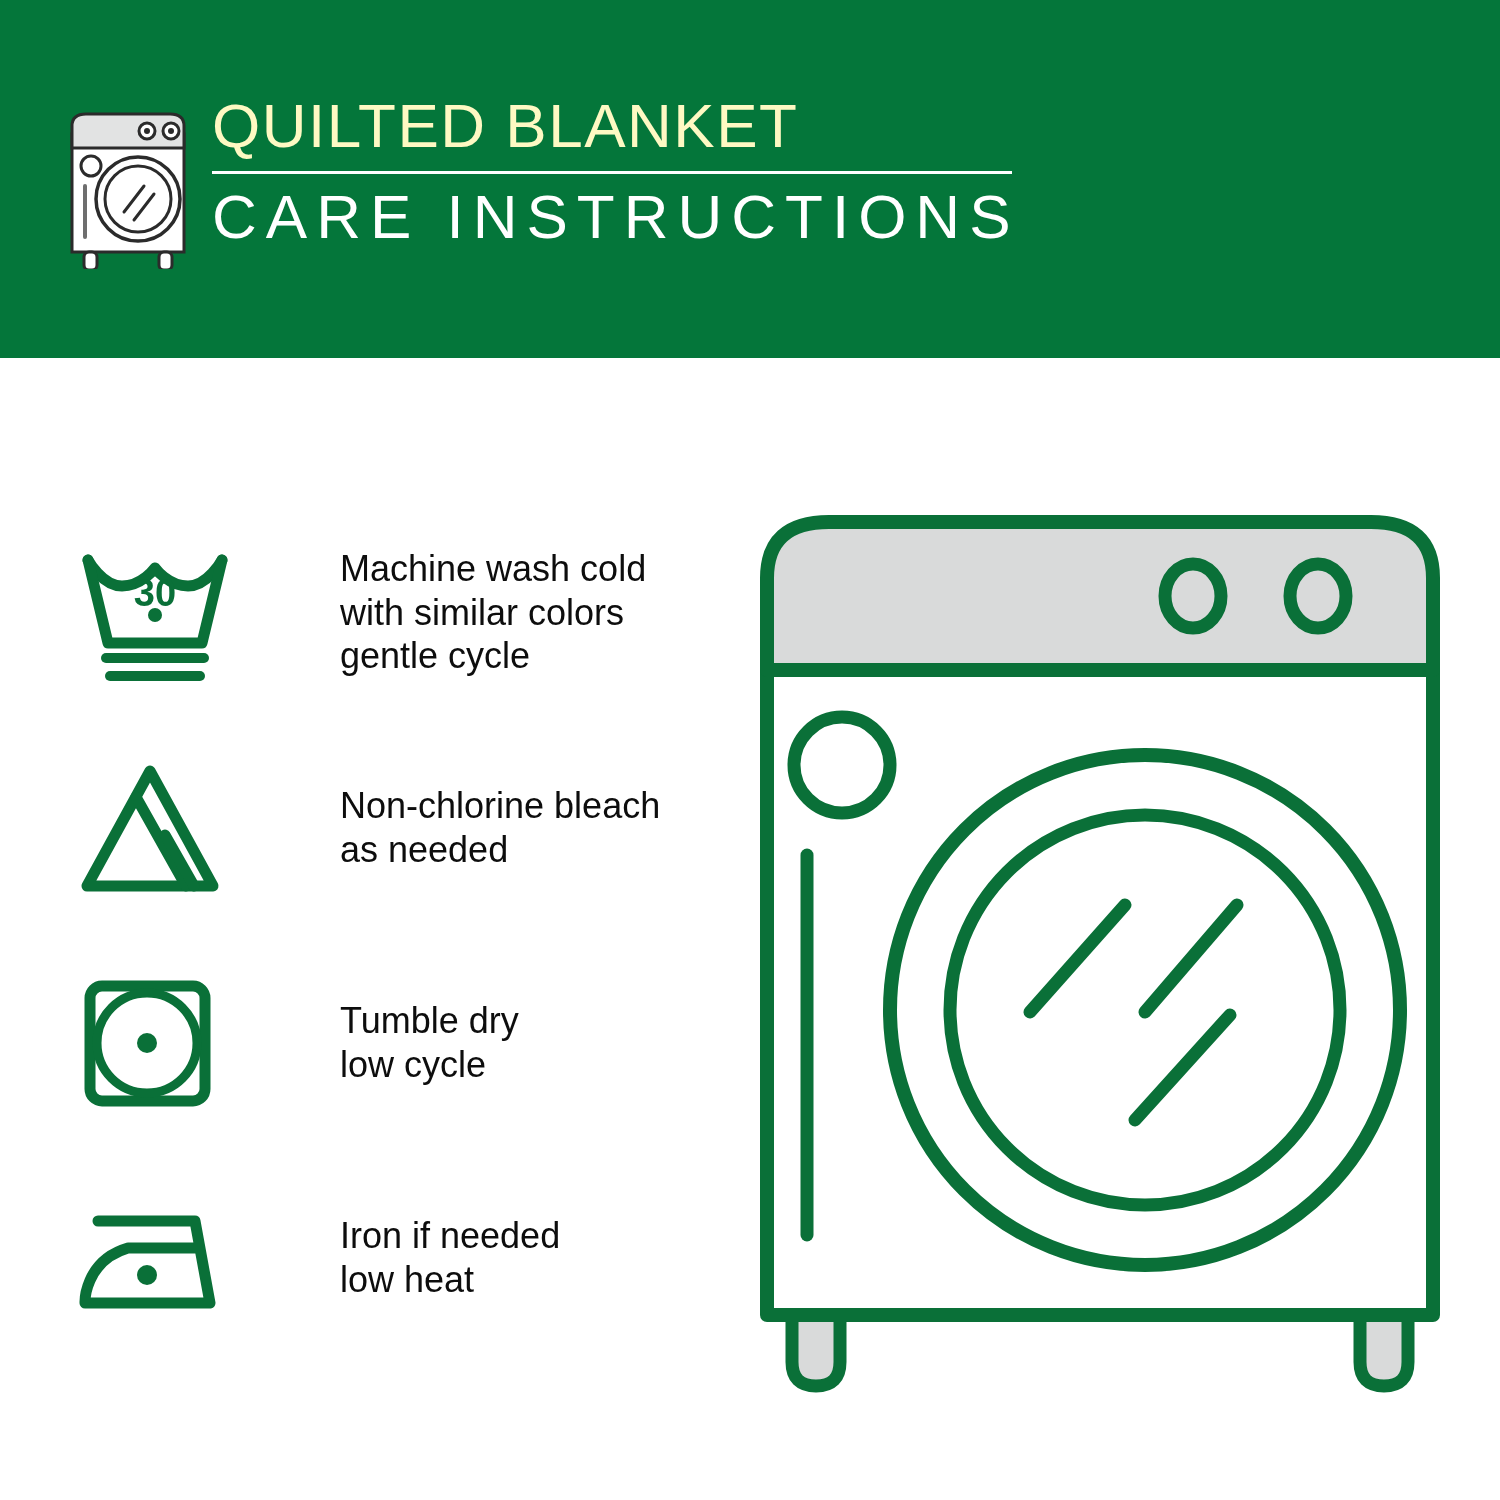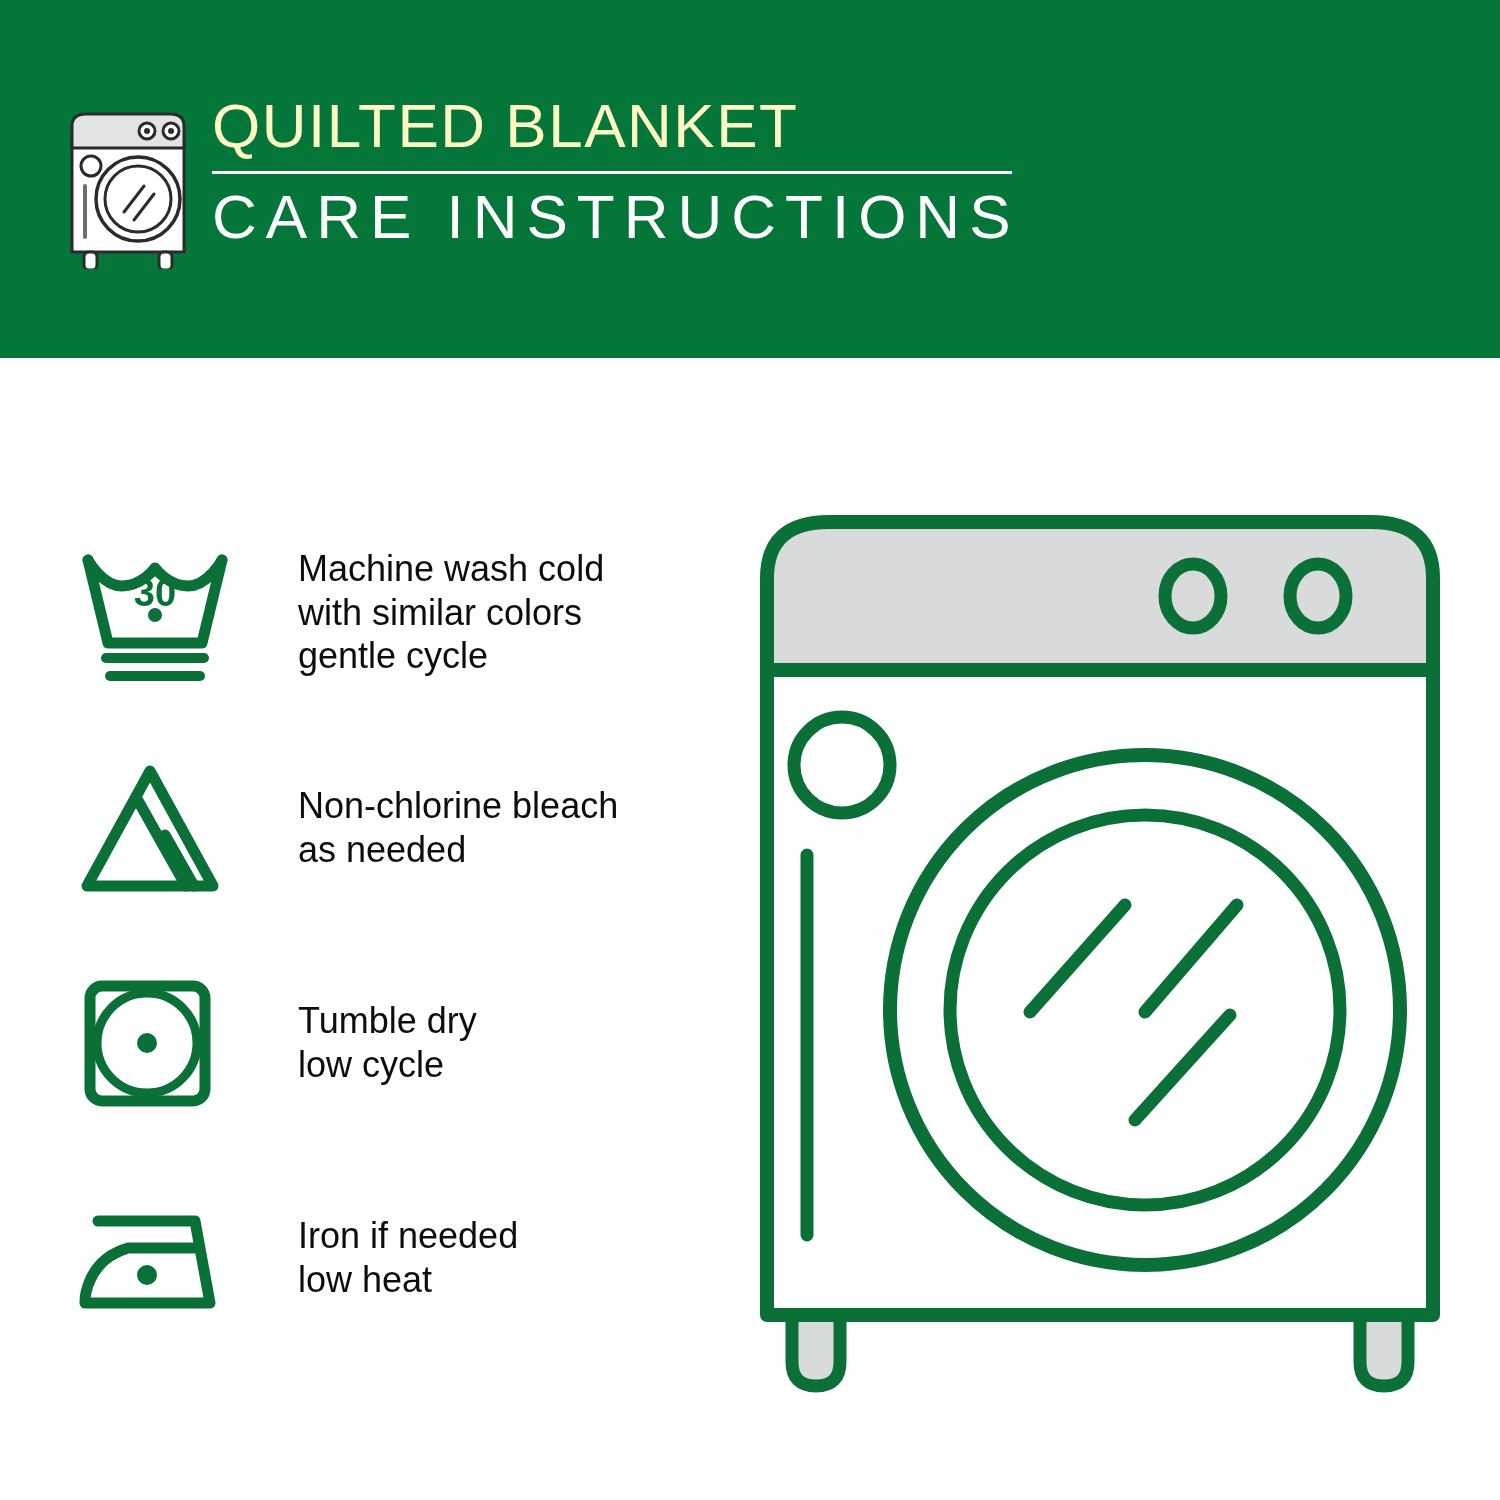--- a/index.html
+++ b/index.html
@@ -62,21 +62,21 @@
     height:215px;
   }
   .care-symbol{
     width:170px;
     flex:0 0 170px;
     display:flex;
     align-items:center;
     justify-content:flex-end;
   }
   .care-text{
-    margin-left:58px;
+    margin-left:100px;
     color:#0d0d0d;
     font-size:36px;
     line-height:1.22;
     font-weight:400;
     font-family:"Liberation Sans", sans-serif;
     white-space:pre-line;
   }
 
   
   #machine-illustration{

